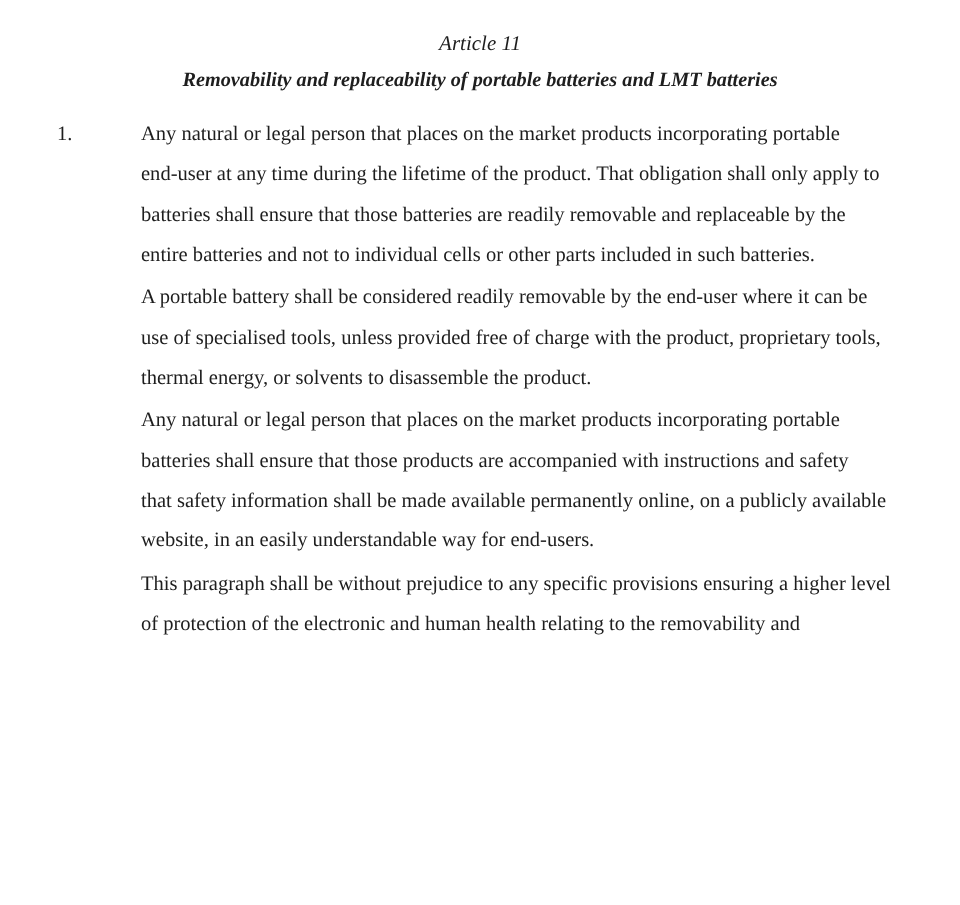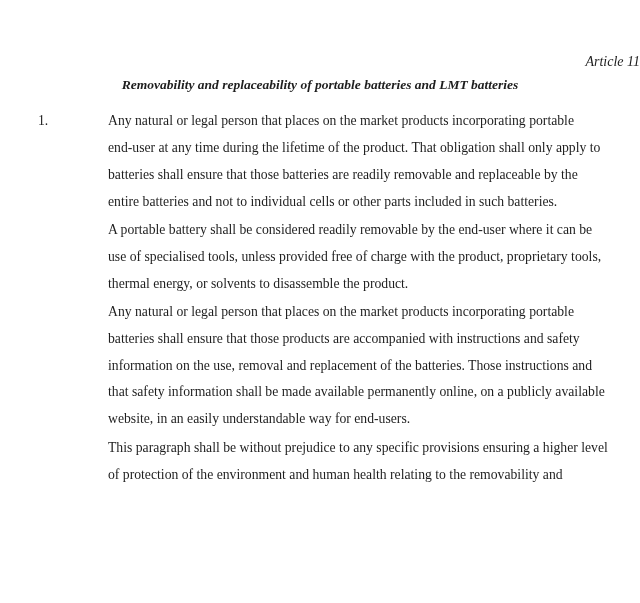--- a/index.html
+++ b/index.html
@@ -12,22 +12,22 @@
     width: 640px;
     height: 603px;
     background: #ffffff;
     overflow: hidden;
     font-family: "Liberation Serif", serif;
     font-size: 13.7px;
     line-height: 26.7px;
     color: #1e1e1e;
   }
   .doc-heading {
-    padding-top: 49px;
-    text-align: right;
+    padding-top: 17px;
+    text-align: center;
     font-style: italic;
     font-size: 14px;
   }
   .doc-subtitle {
     margin-top: -4px;
     text-align: center;
     font-style: italic;
     font-weight: bold;
     font-size: 13.5px;
   }
@@ -42,21 +42,20 @@
   }
   .item-body {
     flex: none;
     width: 540px;
   }
   .para { margin: 0; padding: 0; }
   .para + .para { margin-top: 2px; }
   .line {
     display: block;
     white-space: nowrap;
-    margin-left: 14px;
   }
 </style>
 </head>
 <body>
 
 <div class="page">
 
   <div class="doc-heading">Article 11</div>
 
   <div class="doc-subtitle">Removability and replaceability of portable batteries and LMT batteries</div>
@@ -75,26 +74,25 @@
 
       <p class="para">
         <span class="line">A portable battery shall be considered readily removable by the end-user where it can be</span>
         <span class="line">use of specialised tools, unless provided free of charge with the product, proprietary tools,</span>
         <span class="line">thermal energy, or solvents to disassemble the product.</span>
       </p>
 
       <p class="para">
         <span class="line">Any natural or legal person that places on the market products incorporating portable</span>
         <span class="line">batteries shall ensure that those products are accompanied with instructions and safety</span>
-        <span class="line">information on the use, removal and replacement of the batteries. Those instructions and</span>
         <span class="line">that safety information shall be made available permanently online, on a publicly available</span>
         <span class="line">website, in an easily understandable way for end-users.</span>
       </p>
 
       <p class="para">
         <span class="line">This paragraph shall be without prejudice to any specific provisions ensuring a higher level</span>
-        <span class="line">of protection of the environment and human health relating to the removability and</span>
+        <span class="line">of protection of the electronic and human health relating to the removability and</span>
       </p>
 
     </div>
   </div>
 
 </div>
 
 </body></html>

